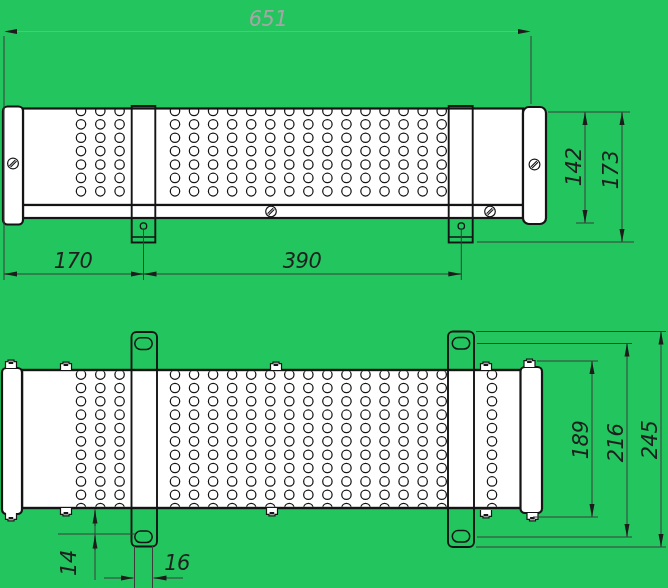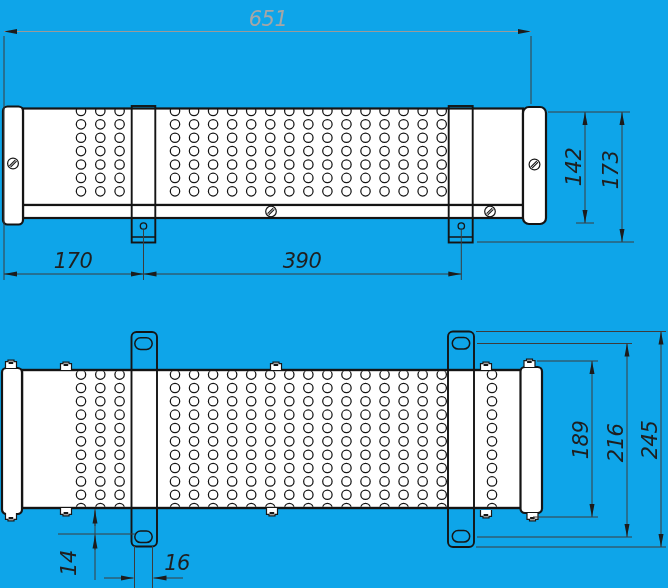--- a/index.html
+++ b/index.html
@@ -1,16 +1,16 @@
 <!DOCTYPE html>
 <html><head>
 <meta charset="utf-8">
 <style>
   html,body { margin:0; padding:0; background:#ffffff; }
-  #stage { position:relative; width:668px; height:588px; background:#0ea5e9; overflow:hidden; }
+  #stage { position:relative; width:668px; height:588px; background:#22c55e; overflow:hidden; }
   svg { display:block; }
   .part   { stroke:#141414; fill:none; }
   .pfill  { stroke:#141414; fill:#ffffff; }
   .thin   { stroke:#161616; fill:none; }
   .dim    { stroke:#3c3c3c; stroke-width:1; fill:none; }
   .dimfade{ stroke:#9a9a9a; stroke-width:1.2; fill:none; }
   .dimtxt { font-family:"DejaVu Sans", sans-serif; font-style:italic; font-size:21px;
             fill:#1f1f1f; letter-spacing:-0.5px; }
   .faded  { fill:#a6a6a6; }
 </style>

